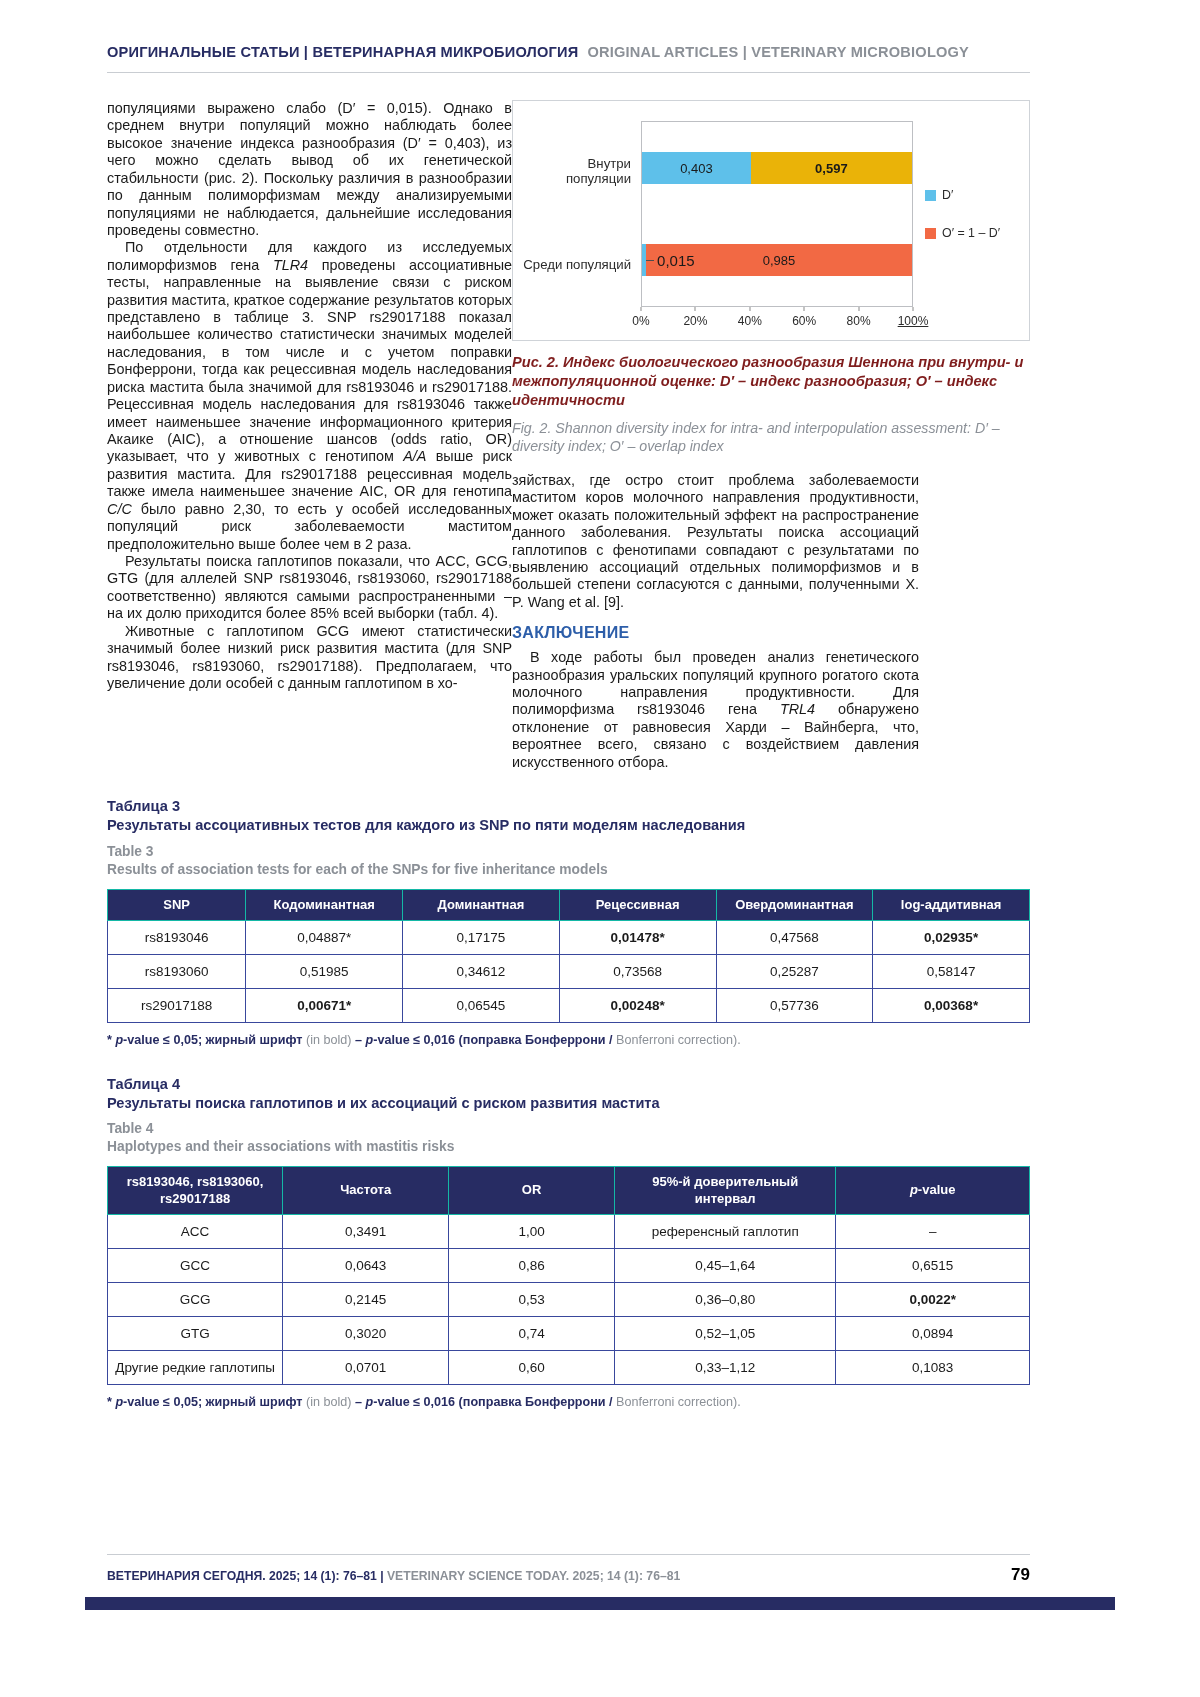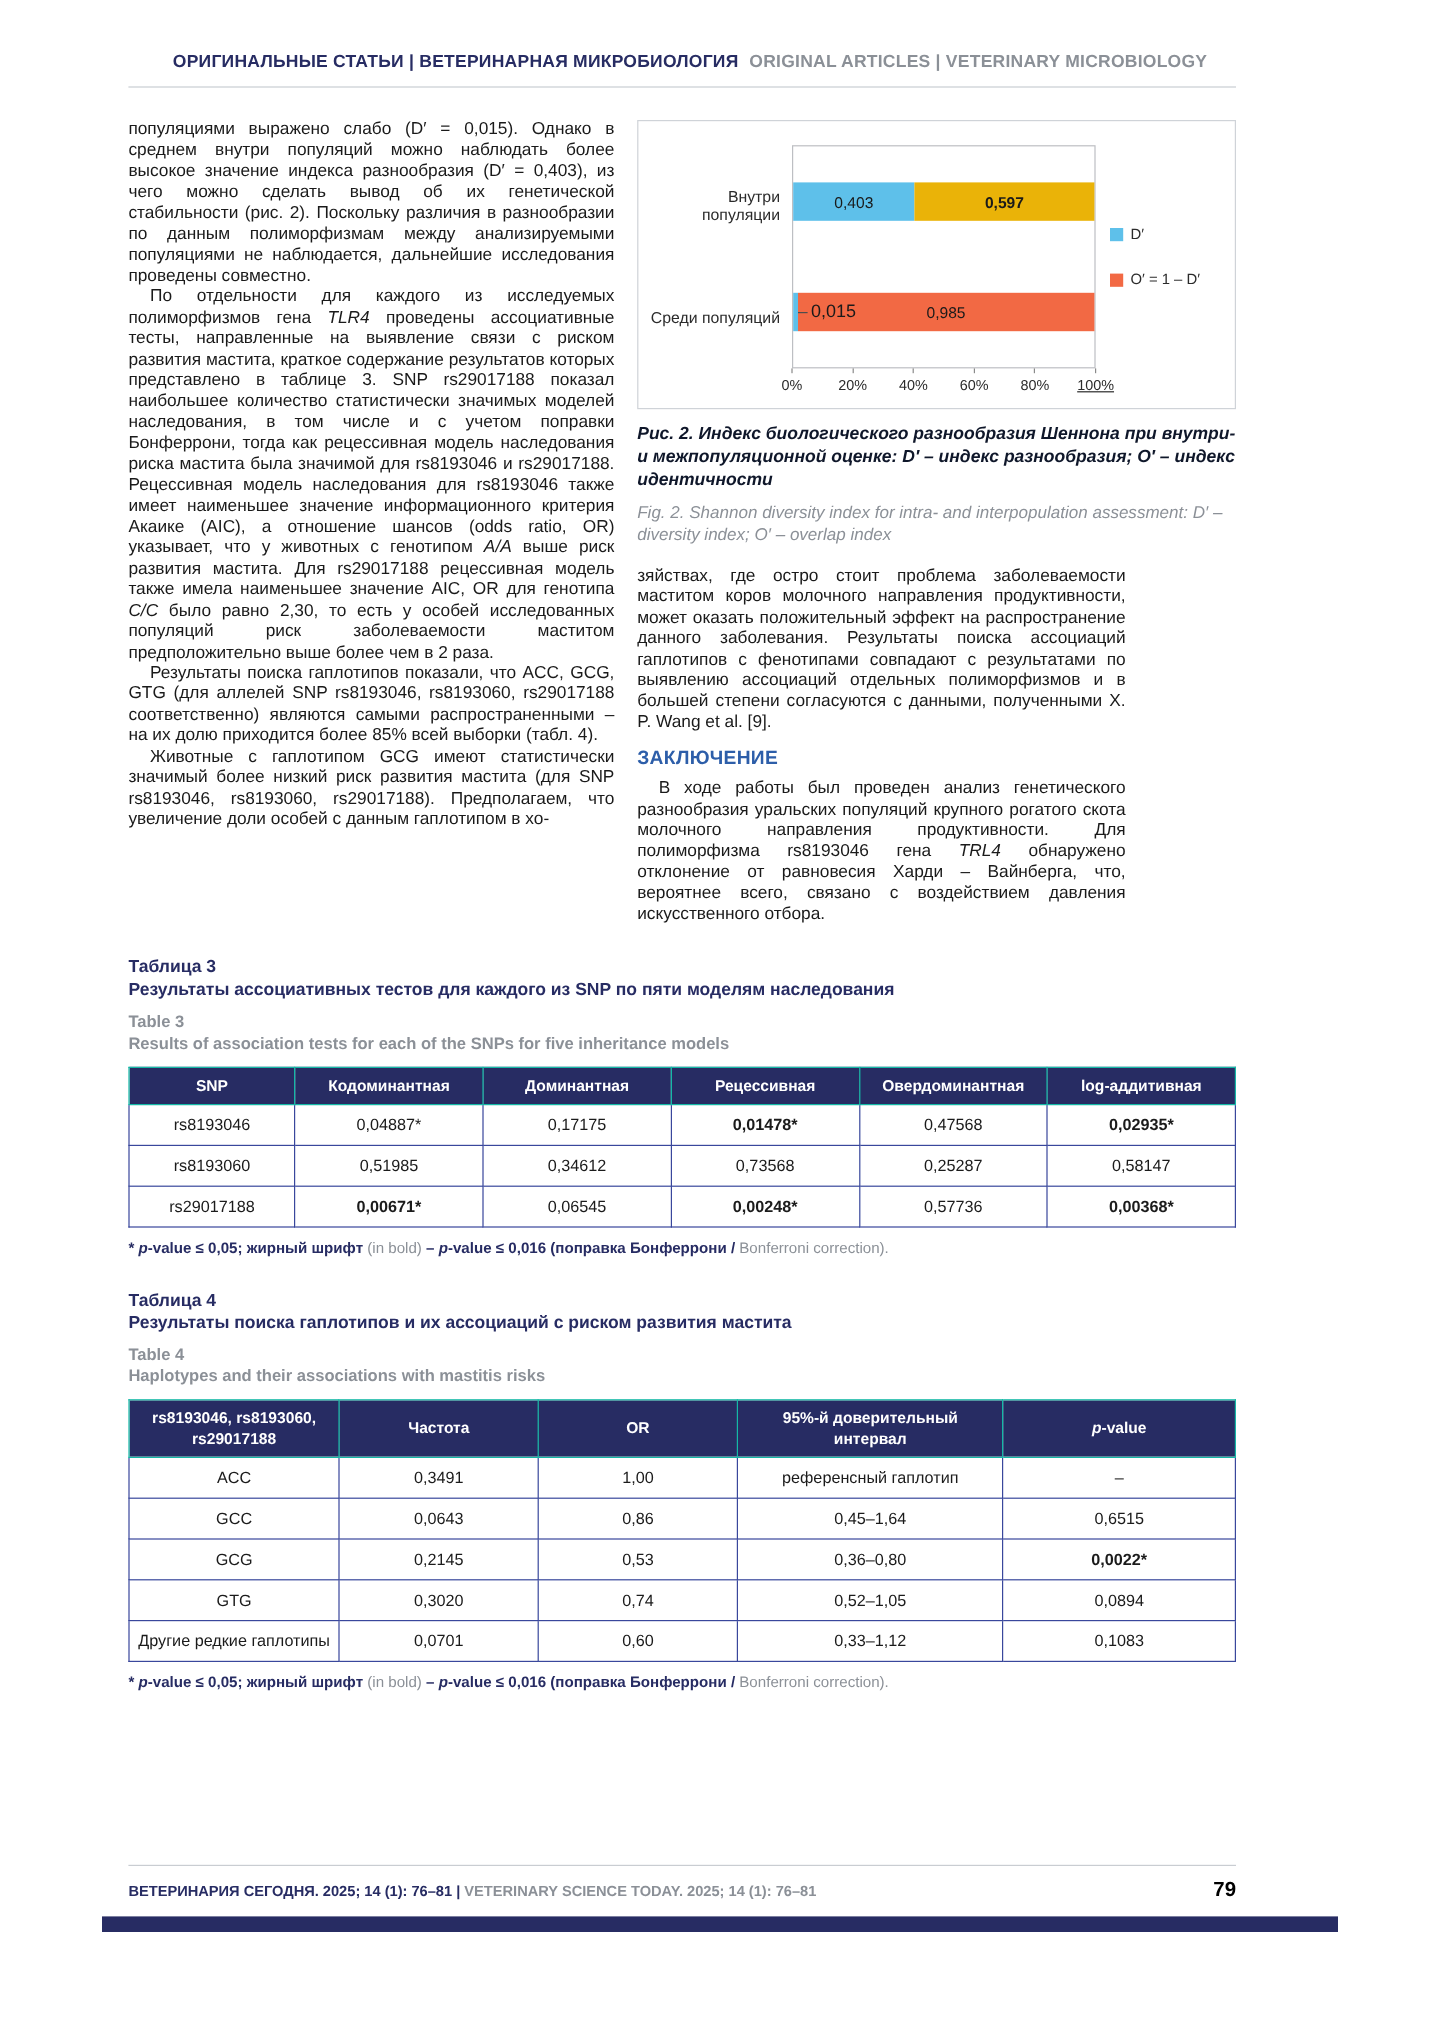--- a/index.html
+++ b/index.html
@@ -3,27 +3,27 @@
 <meta charset="utf-8">
 <style>
   * { margin:0; padding:0; box-sizing:border-box; }
   html, body { background:#ffffff; }
   body { font-family:"Liberation Sans","DejaVu Sans",sans-serif; color:#1a1a1a; }
 
   .page { position:relative; width:1200px; height:1697px; background:#fff;
           padding:44px 170px 0 107px; overflow:hidden; }
 
   
-  .header-line { display:flex; gap:9px; align-items:baseline; flex-wrap:wrap;margin-left:37px; }
+  .header-line { display:flex; gap:9px; align-items:baseline; flex-wrap:wrap; }
   .hdr-ru { color:#272c63; font-weight:700; font-size:14.6px; letter-spacing:.2px; }
   .hdr-en { color:#8b9097; font-weight:700; font-size:14.6px; letter-spacing:.2px; }
   .header-rule { border:none; border-top:1px solid #c9cdd2; margin-top:12px; }
 
   
-  .columns { display:grid; grid-template-columns:405px 1fr; column-gap:19px; margin-top:27px; }
+  .columns { display:grid; grid-template-columns:405px 1fr; margin-top:27px; }
   .body-p { font-size:14.4px; line-height:1.21; text-align:justify; color:#1a1a1a; }
   .body-p.indent { text-indent:18px; }
   .i { font-style:italic; }
   .b { font-weight:700; }
   .g { color:#8b9097; font-weight:400; }
 
   
   .figure { margin:0 0 14px 0; }
   .figure-box { border:1px solid #cfd3d8; background:#fff; padding:20px 12px 10px 10px; }
   .chart-main { display:flex; align-items:stretch; }
@@ -39,21 +39,21 @@
   .legend-swatch { display:inline-block; width:11px; height:11px; flex:0 0 11px; }
   .legend-label { font-size:12.4px; color:#2b2b2b; white-space:nowrap; }
   .chart-xaxis { display:flex; margin-top:3px; }
   .xaxis-spacer-left { width:118px; }
   .xaxis-spacer-right { width:104px; }
   .xaxis-ticks { flex:1; position:relative; height:20px; }
   .x-tick-mark { position:absolute; top:-3px; width:1px; height:4px; background:#8a8a8a; transform:translateX(-50%); }
   .x-tick-label { position:absolute; top:4px; transform:translateX(-50%); font-size:12px; color:#2b2b2b; }
 
   .figcap { margin-top:12px; }
-  .cap-ru { color:#0f172a; font-style:italic; font-weight:600; font-size:14.6px; line-height:1.3; }
+  .cap-ru { color:#7f1d1d; font-style:italic; font-weight:600; font-size:14.6px; line-height:1.3; }
   .cap-en { color:#8b9097; font-style:italic; font-weight:400; font-size:14.2px; line-height:1.3; margin-top:9px; }
 
   .right-text { width:407px; margin-top:16px; }
   .section-heading { color:#2d5ea9; font-size:16px; font-weight:700; margin:13px 0 7px 0; letter-spacing:.3px; }
 
   
   .table-block { margin-top:26px; }
   .tbl-title, .tbl-sub { font-size:14.6px; font-weight:700; color:#272c63; line-height:1.3; }
   .tbl-title.en, .tbl-sub.en { color:#8b9097; font-size:13.8px; }
   .tbl-title.en { margin-top:8px; }

